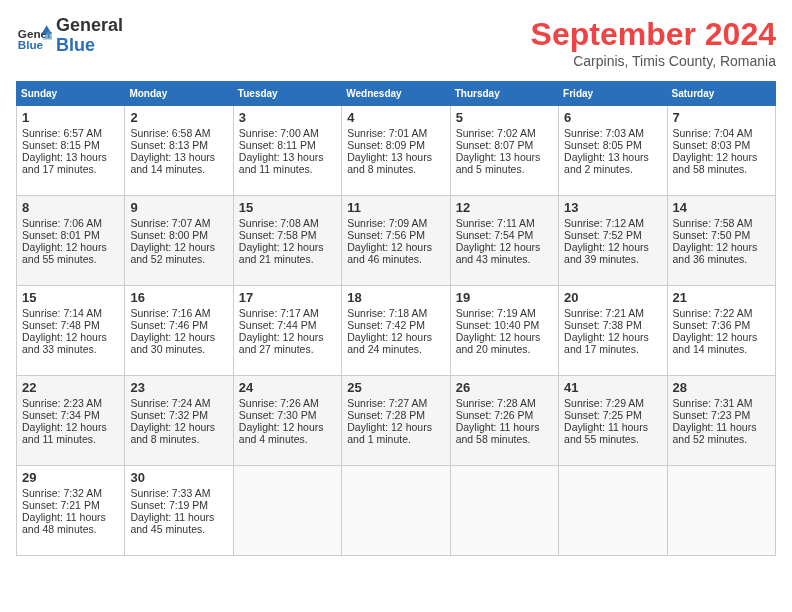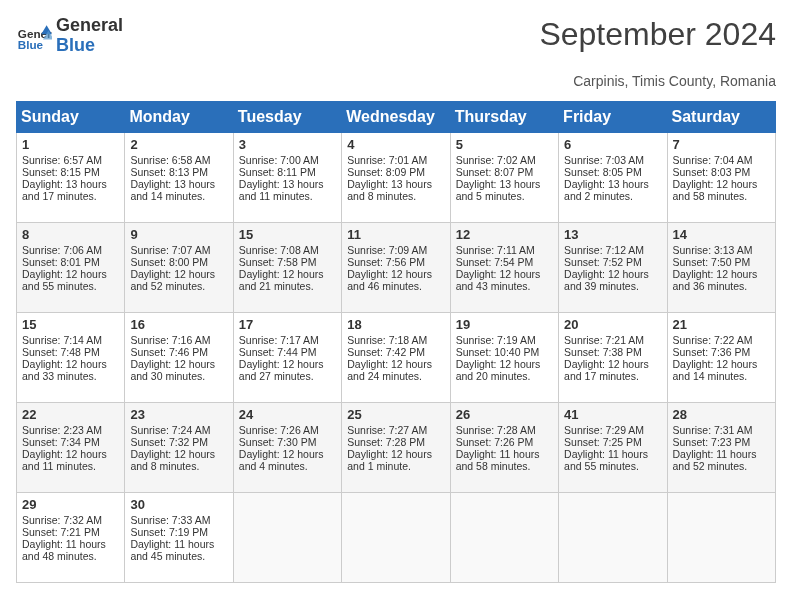--- a/index.html
+++ b/index.html
@@ -28,37 +28,36 @@
       line-height: 1.1;
     }
     .logo-blue { color: #2a6fba; }
     .logo-icon {
       width: 36px;
       height: 36px;
     }
     .title-block { text-align: right; }
     .month-title {
       font-size: 32px;
-      font-weight: normal;
-      color: #404040;
+      font-weight: bold;
+      color: #ef4444;
     }
     .subtitle {
       font-size: 14px;
       color: #555;
-      margin-top: 20px;
     }
     table {
       width: 100%;
       border-collapse: collapse;
       table-layout: fixed;
     }
     thead th {
       background: #2a6fba;
       color: #fff;
-      font-size: 16px;
+      font-size: 10px;
       font-weight: bold;
       padding: 6px 4px;
       text-align: left;
       border: 1px solid #2a6fba;
     }
     tbody td {
       vertical-align: top;
       border: 1px solid #ccc;
       padding: 4px 5px;
       font-size: 10.5px;
@@ -201,21 +200,21 @@
         </td>
         <td>
           <span class="day-num">13</span>
           <div>Sunrise: 7:12 AM</div>
           <div>Sunset: 7:52 PM</div>
           <div>Daylight: 12 hours</div>
           <div>and 39 minutes.</div>
         </td>
         <td>
           <span class="day-num">14</span>
-          <div>Sunrise: 3:13 AM</div>
+          <div>Sunrise: 7:58 AM</div>
           <div>Sunset: 7:50 PM</div>
           <div>Daylight: 12 hours</div>
           <div>and 36 minutes.</div>
         </td>
       </tr>
       <tr>
         <td>
           <span class="day-num">15</span>
           <div>Sunrise: 7:14 AM</div>
           <div>Sunset: 7:48 PM</div>

